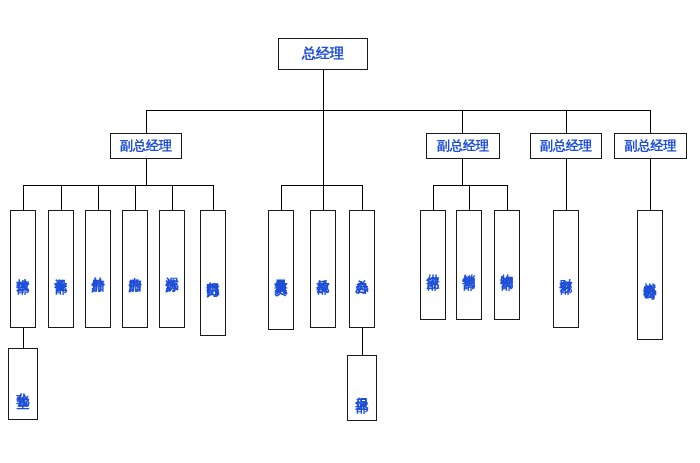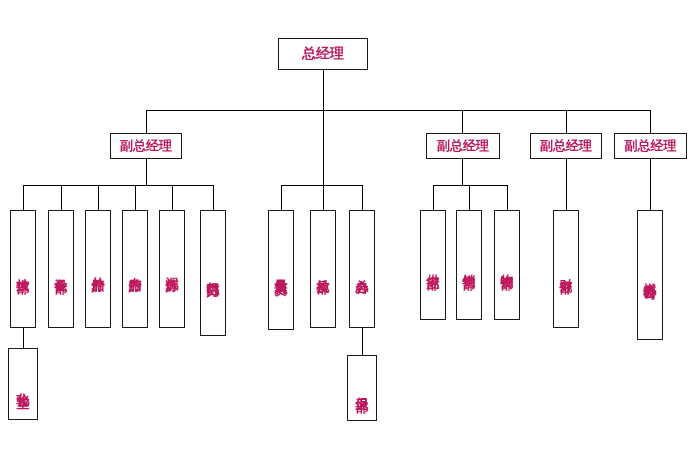--- a/index.html
+++ b/index.html
@@ -24,21 +24,21 @@
   }
   .connectors line {
     stroke: #000000;
     stroke-width: 1;
     shape-rendering: crispEdges;
   }
   .box {
     position: absolute;
     background: #ffffff;
     border: 1px solid #1a1a1a;
-    color: #be185d;
+    color: #1d4ed8;
     font-weight: bold;
     font-size: 13px;
     display: flex;
     align-items: center;
     justify-content: center;
     box-sizing: border-box;
     text-align: center;
   }
   .h { white-space: nowrap; }
   .v {

